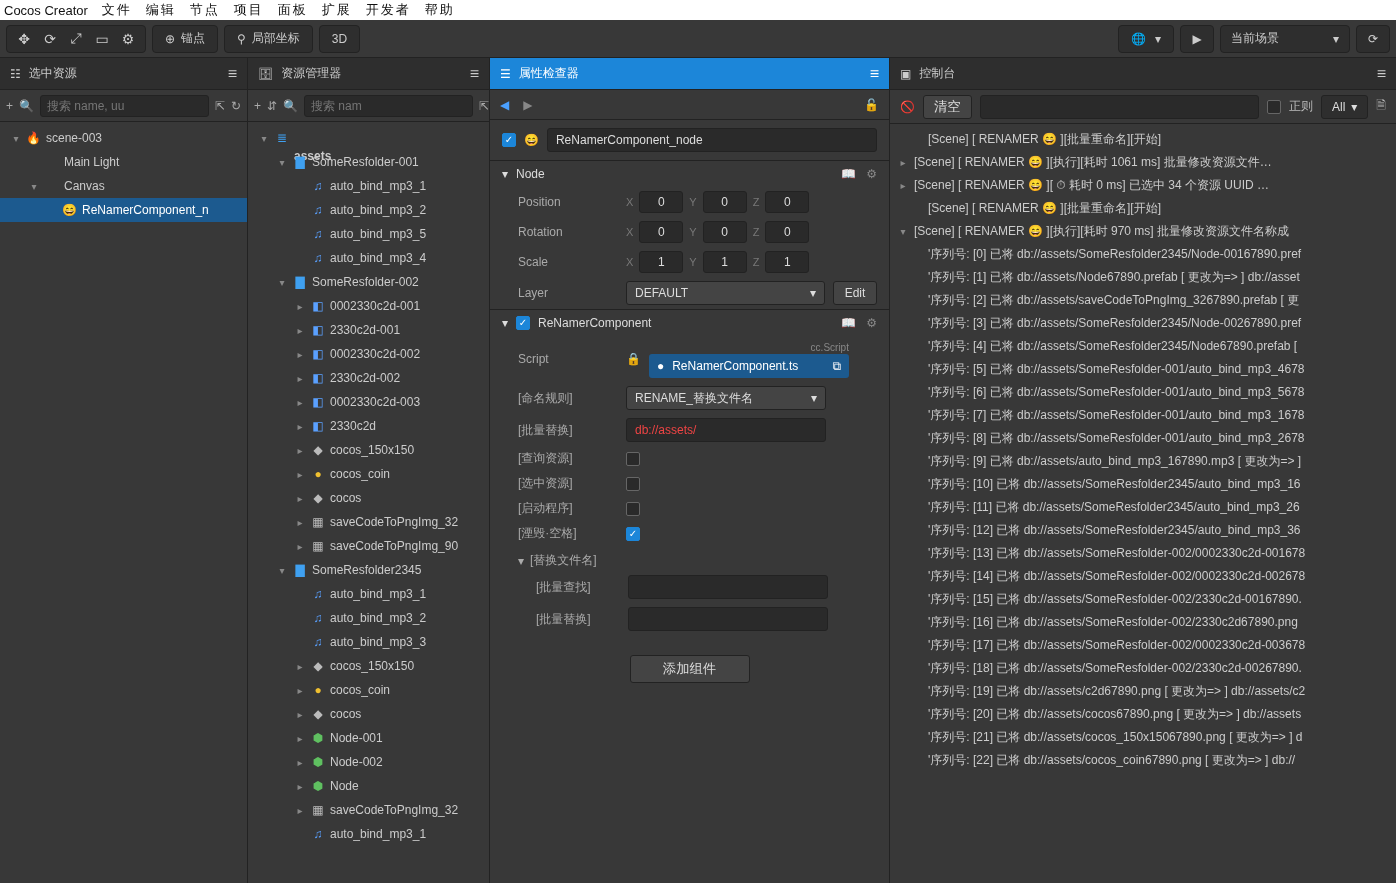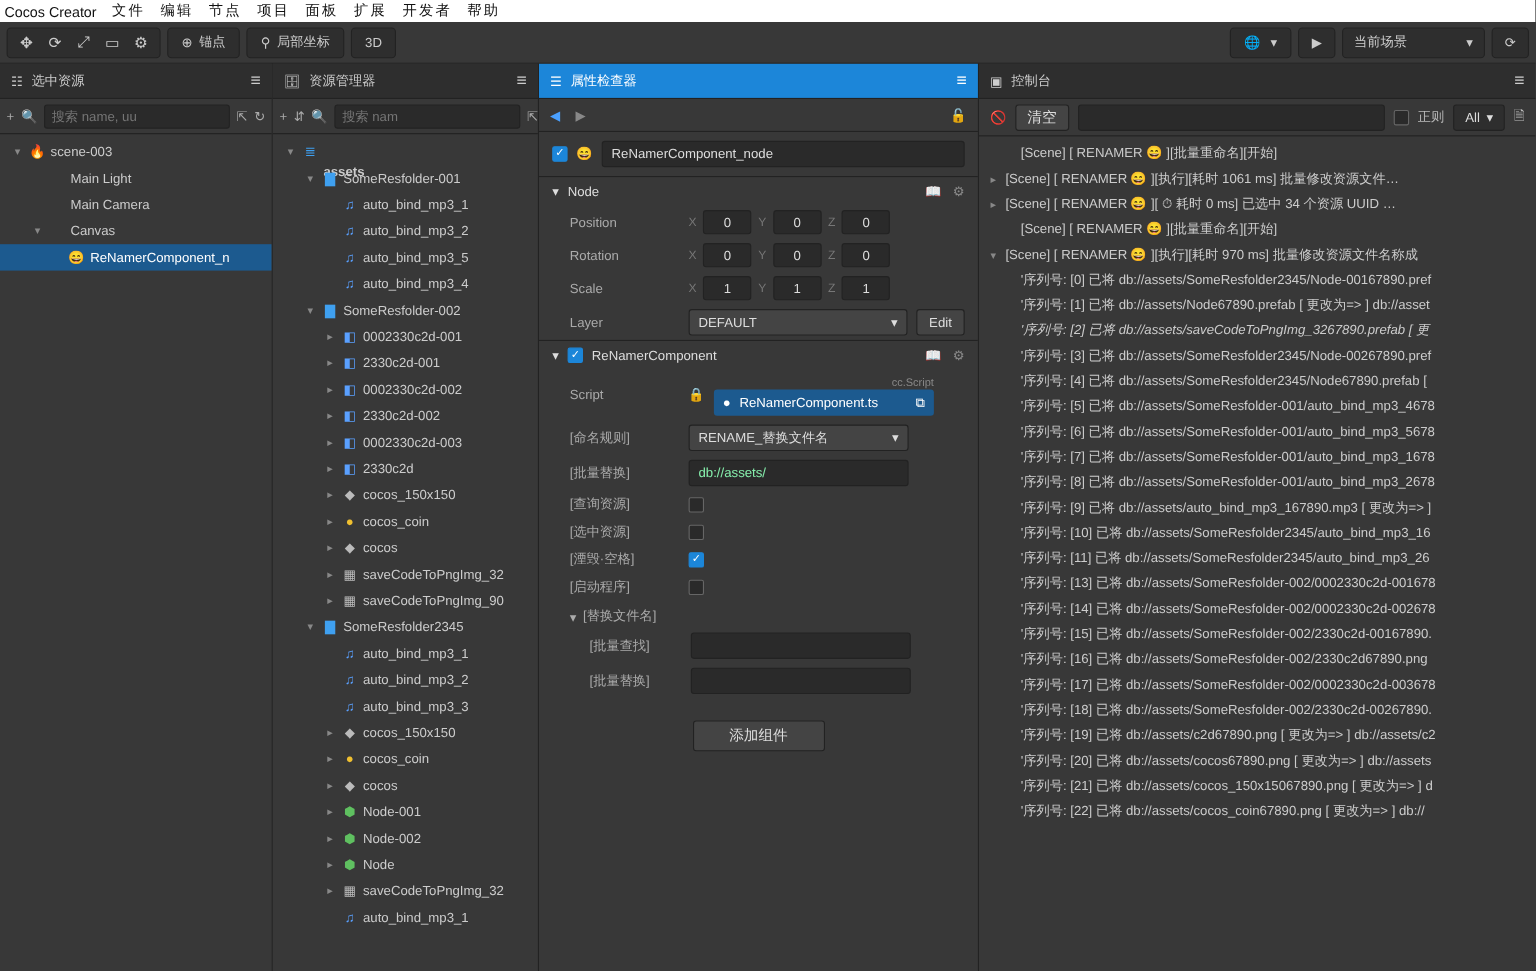--- a/index.html
+++ b/index.html
@@ -144,21 +144,21 @@
     width:44px;height:22px;text-align:center;
     background:#2a2a2a;border:1px solid #222;border-radius:3px;color:#ddd;font-size:12px;outline:none;
   }
   .select-box{
     flex:1;max-width:200px;height:24px;display:flex;align-items:center;justify-content:space-between;
     background:#444;border:1px solid #222;border-radius:3px;padding:0 8px;color:#ddd;
   }
   .edit-btn{width:44px;height:24px;background:#444;border:1px solid #222;border-radius:3px;color:#ddd;display:flex;align-items:center;justify-content:center}
   .text-input{
     flex:1;max-width:200px;height:24px;
-    background:#2a2a2a;border:1px solid #222;border-radius:3px;color:#86efac;padding:0 8px;font-size:12px;outline:none;
+    background:#2a2a2a;border:1px solid #222;border-radius:3px;color:#ef4444;padding:0 8px;font-size:12px;outline:none;
   }
   .script-badge{
     font-size:10px;color:#888;margin-left:10px
   }
   .script-pill{
     height:24px;display:flex;align-items:center;gap:8px;
     background:#1c5a8f;border-radius:3px;padding:0 8px;color:#fff;flex:1;max-width:200px;
   }
   .sub-section{
     padding:6px 12px 2px 28px;color:#aaa;display:flex;align-items:center;gap:6px
@@ -260,25 +260,20 @@
           <span class="arr">▾</span>
           <span class="ico flame">🔥</span>
           <span>scene-003</span>
         </div>
         <div class="tree-row" style="padding-left: 28px;">
           <span class="arr"></span>
           <span class="ico "></span>
           <span>Main Light</span>
         </div>
         <div class="tree-row" style="padding-left: 28px;">
-          <span class="arr"></span>
-          <span class="ico "></span>
-          <span>Main Camera</span>
-        </div>
-        <div class="tree-row" style="padding-left: 28px;">
           <span class="arr">▾</span>
           <span class="ico "></span>
           <span>Canvas</span>
         </div>
         <div class="tree-row sel" style="padding-left: 46px;">
           <span class="arr"></span>
           <span class="ico smile">😄</span>
           <span>ReNamerComponent_n</span>
         </div>
       </div>
@@ -571,26 +566,26 @@
 
       <div class="field-row">
         <div class="label">[查询资源]</div>
         <div class="chk"></div>
       </div>
       <div class="field-row">
         <div class="label">[选中资源]</div>
         <div class="chk"></div>
       </div>
       <div class="field-row">
+        <div class="label">[启动程序]</div>
+        <div class="chk"></div>
+      </div>
+      <div class="field-row">
         <div class="label">[湮毁·空格]</div>
         <div class="chk on"></div>
-      </div>
-      <div class="field-row">
-        <div class="label">[启动程序]</div>
-        <div class="chk"></div>
       </div>
 
       <div class="sub-section">
         <span class="tri-down"></span>
         <span>[替换文件名]</span>
       </div>
       <div class="field-row" style="padding-left:46px">
         <div class="label" style="width:84px">[批量查找]</div>
         <input class="text-input" style="">
       </div>
@@ -645,21 +640,21 @@
           <span>[Scene] [ RENAMER 😄 ][执行][耗时 970 ms] 批量修改资源文件名称成</span>
         </div>
         <div class="log-row" style="padding-left: 22px;">
           <span class="arr"></span>
           <span>'序列号: [0] 已将 db://assets/SomeResfolder2345/Node-00167890.pref</span>
         </div>
         <div class="log-row" style="padding-left: 22px;">
           <span class="arr"></span>
           <span>'序列号: [1] 已将 db://assets/Node67890.prefab [ 更改为=&gt; ] db://asset</span>
         </div>
-        <div class="log-row" style="padding-left: 22px; font-style: italic;">
+        <div class="log-row" style="padding-left: 22px;">
           <span class="arr"></span>
           <span>'序列号: [2] 已将 db://assets/saveCodeToPngImg_3267890.prefab [ 更</span>
         </div>
         <div class="log-row" style="padding-left: 22px;">
           <span class="arr"></span>
           <span>'序列号: [3] 已将 db://assets/SomeResfolder2345/Node-00267890.pref</span>
         </div>
         <div class="log-row" style="padding-left: 22px;">
           <span class="arr"></span>
           <span>'序列号: [4] 已将 db://assets/SomeResfolder2345/Node67890.prefab [</span>
@@ -687,20 +682,24 @@
         <div class="log-row" style="padding-left: 22px;">
           <span class="arr"></span>
           <span>'序列号: [10] 已将 db://assets/SomeResfolder2345/auto_bind_mp3_16</span>
         </div>
         <div class="log-row" style="padding-left: 22px;">
           <span class="arr"></span>
           <span>'序列号: [11] 已将 db://assets/SomeResfolder2345/auto_bind_mp3_26</span>
         </div>
         <div class="log-row" style="padding-left: 22px;">
           <span class="arr"></span>
+          <span>'序列号: [12] 已将 db://assets/SomeResfolder2345/auto_bind_mp3_36</span>
+        </div>
+        <div class="log-row" style="padding-left: 22px;">
+          <span class="arr"></span>
           <span>'序列号: [13] 已将 db://assets/SomeResfolder-002/0002330c2d-001678</span>
         </div>
         <div class="log-row" style="padding-left: 22px;">
           <span class="arr"></span>
           <span>'序列号: [14] 已将 db://assets/SomeResfolder-002/0002330c2d-002678</span>
         </div>
         <div class="log-row" style="padding-left: 22px;">
           <span class="arr"></span>
           <span>'序列号: [15] 已将 db://assets/SomeResfolder-002/2330c2d-00167890.</span>
         </div>

